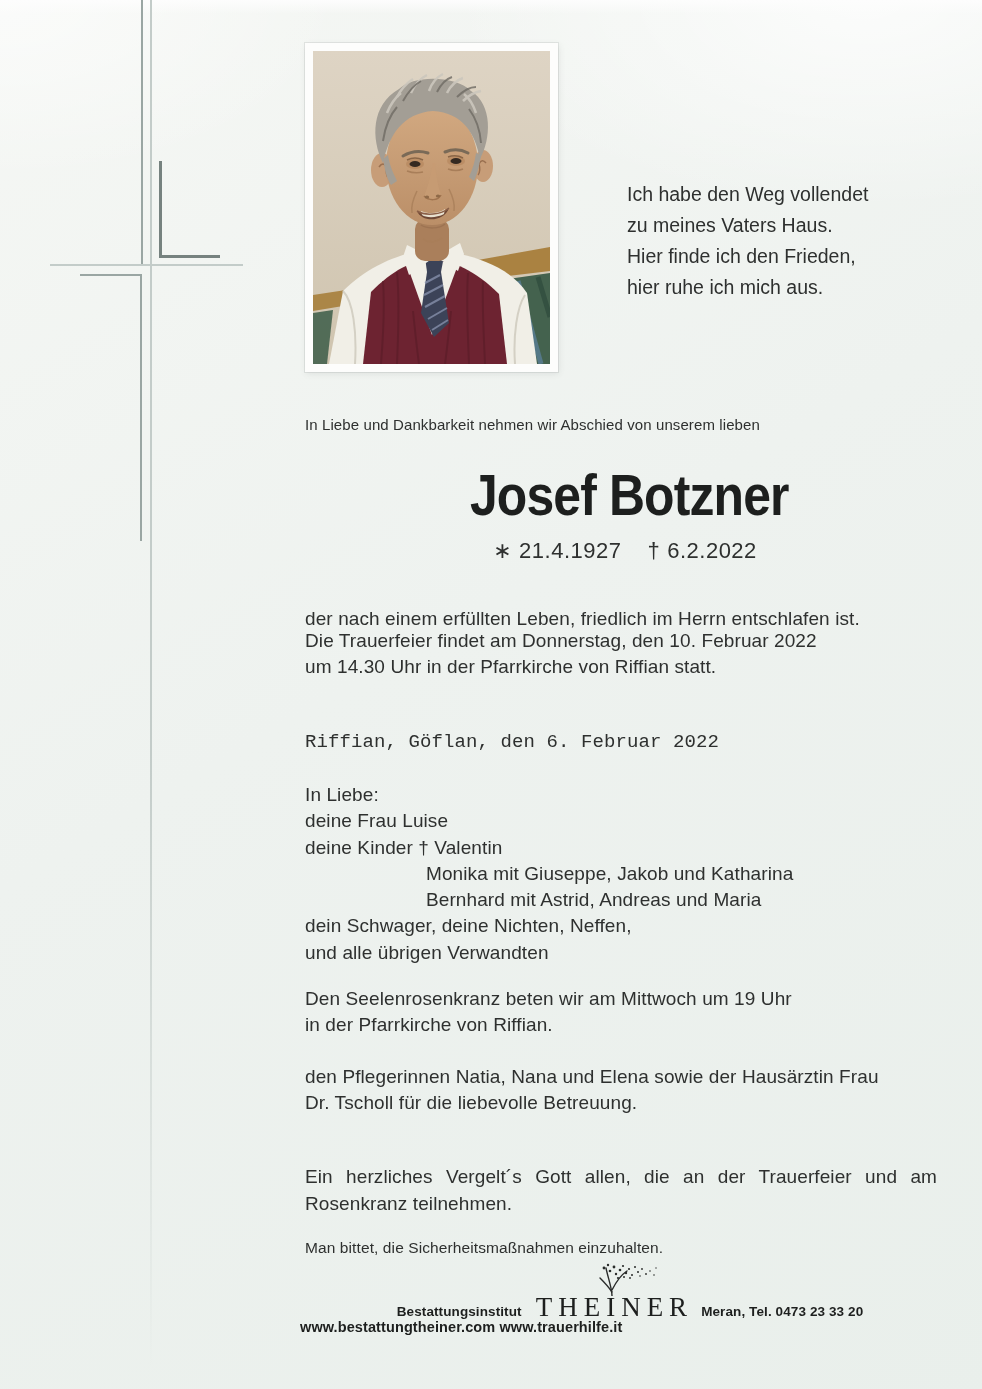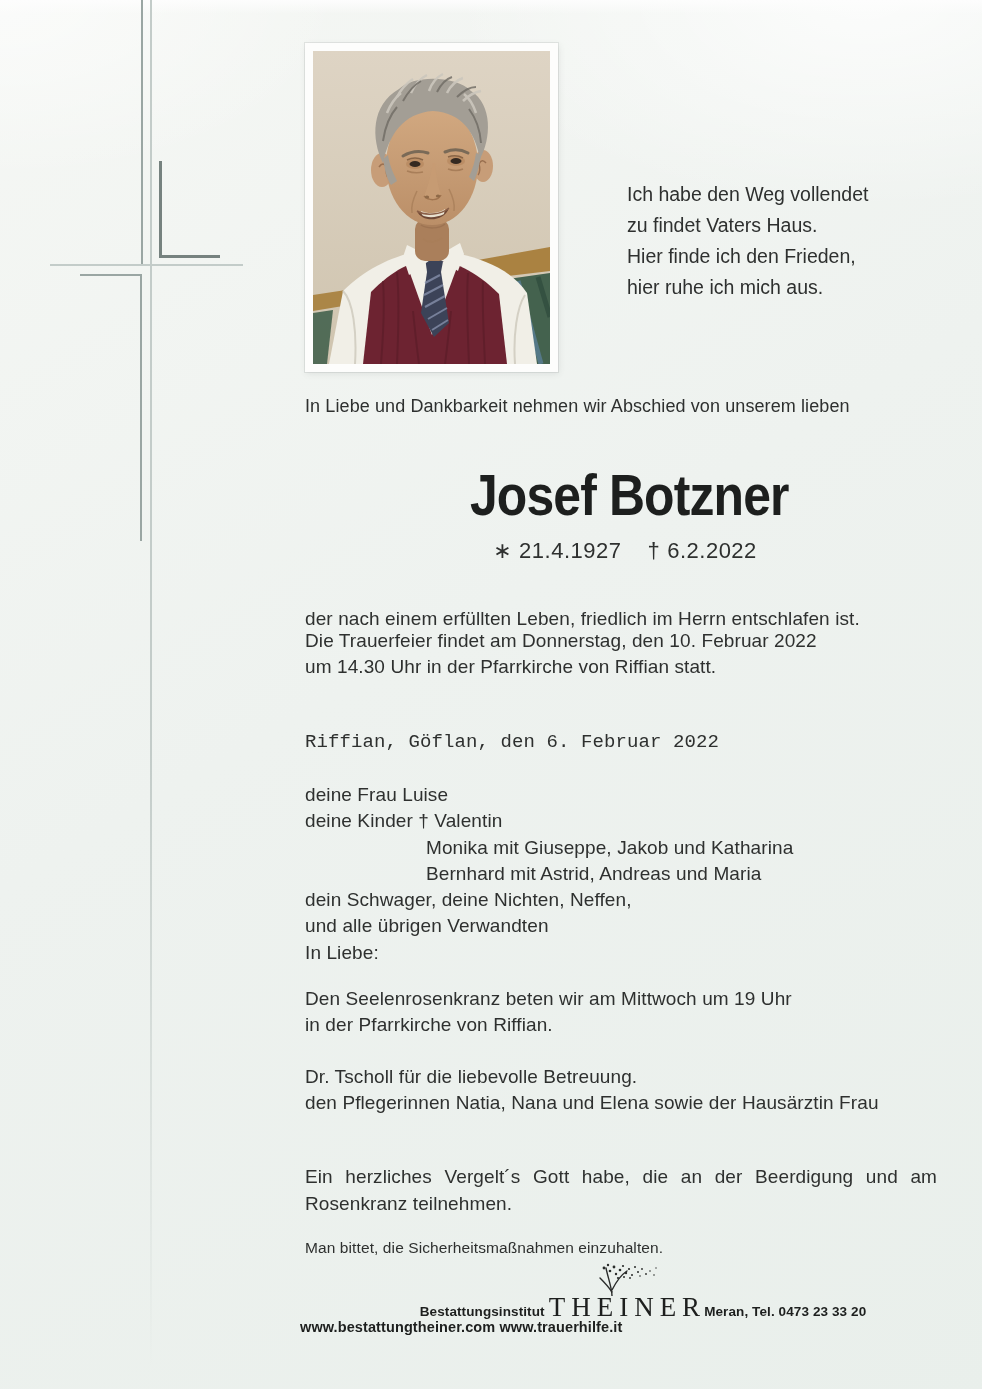--- a/index.html
+++ b/index.html
@@ -31,21 +31,21 @@
   .l2v{left:140px;top:274px;width:2px;height:267px;background:var(--line-medium,#9aa6a3);}
 
   
   .photo{position:absolute;left:305px;top:43px;width:237px;height:313px;
     border:8px solid #fdfdfc;box-shadow:0 0 0 1px rgba(90,100,95,.12),1px 2px 6px rgba(90,100,95,.12);}
   .photo svg{display:block;}
 
   
   .txt{position:absolute;left:305px;width:640px;font-size:19px;line-height:26.4px;letter-spacing:.1px;}
   .poem{position:absolute;left:627px;top:179px;font-size:19.5px;line-height:31px;}
-  .intro{top:393px;font-size:18px;}
+  .intro{top:412px;font-size:15px;}
   .name{position:absolute;left:307px;top:464px;width:644px;text-align:center;
     font-size:58px;line-height:62px;font-weight:bold;color:var(--title,#1d1f1e);letter-spacing:-1px;}
   .name span{display:inline-block;transform:scaleX(.86);transform-origin:50% 50%;}
   .dates{position:absolute;left:303px;top:536px;width:644px;text-align:center;
     font-size:22px;line-height:30px;letter-spacing:.5px;}
   .dates .sym{margin-right:7px;}
   .dates .gap{display:inline-block;width:26px;}
   .passing{top:606px;}
   .funeral{top:628px;}
   .placedate{top:729px;font-family:Liberation Mono, monospace;}
@@ -53,21 +53,21 @@
   .mourners .indent{margin-left:121px;}
   .rosary{top:986px;}
   .thanks{top:1064px;line-height:26.2px;}
   .gratitude{top:1164px;line-height:26.5px;}
   .gratitude .just{width:632px;text-align:justify;text-align-last:justify;}
   .covid{top:1238px;font-size:15.5px;line-height:20px;}
 
   
   .footer{position:absolute;left:300px;top:1258px;width:660px;height:90px;color:var(--footer-text,#1d1f1e);}
   .tree{position:absolute;left:296px;top:4px;}
-  .brandline{position:absolute;top:34px;left:13px;width:100%;display:flex;justify-content:center;align-items:baseline;gap:4px;white-space:nowrap;}
+  .brandline{position:absolute;top:34px;left:0;width:100%;display:flex;justify-content:center;align-items:baseline;gap:14px;white-space:nowrap;}
   .inst,.contact{font-size:13.5px;font-weight:bold;letter-spacing:.1px;}
   .brand{font-family:"Liberation Serif","DejaVu Serif",serif;font-size:27px;letter-spacing:6px;margin-right:-6px;}
   .urls{position:absolute;top:61px;left:0;width:100%;text-align:left;font-size:14.5px;font-weight:bold;letter-spacing:.1px;}
 </style>
 </head>
 <body>
 
 <div class="page">
 
   <div class="deco v1"></div>
@@ -183,21 +183,21 @@
       <path d="M108,160 C114,163 126,163 132,158 L131,163 C124,167 113,167 109,164 Z" fill="#e8e0cf"></path>
       <path d="M104,160 C112,165 128,164 136,157" fill="none" stroke="#8a5f47" stroke-width="1.5"></path>
       <path d="M108,174 C114,178 126,178 132,173" fill="none" stroke="#9a7050" stroke-width="1.5" opacity=".8"></path>
 
       <path d="M110,188 q9,6 19,-1" fill="none" stroke="#a87e59" stroke-width="1.5" opacity=".7"></path>
     </svg>
   </div>
 
   <div class="poem">
       <div>Ich habe den Weg vollendet</div>
-      <div>zu findet Vaters Haus.</div>
+      <div>zu meines Vaters Haus.</div>
       <div>Hier finde ich den Frieden,</div>
       <div>hier ruhe ich mich aus.</div>
     </div>
 
   <div class="txt intro">In Liebe und Dankbarkeit nehmen wir Abschied von unserem lieben</div>
 
   <div class="name">
     <span>Josef Botzner</span>
   </div>
 
@@ -208,43 +208,43 @@
   <div class="txt passing">der nach einem erfüllten Leben, friedlich im Herrn entschlafen ist.</div>
 
   <div class="txt funeral">
     <div>Die Trauerfeier findet am Donnerstag, den 10. Februar 2022</div>
     <div>um 14.30 Uhr in der Pfarrkirche von Riffian statt.</div>
   </div>
 
   <div class="txt placedate">Riffian, Göflan, den 6. Februar 2022</div>
 
   <div class="txt mourners">
+    <div>In Liebe:</div>
     <div>
         <div>deine Frau Luise</div>
         <div>deine Kinder † Valentin</div>
         <div class="indent">Monika mit Giuseppe, Jakob und Katharina</div>
         <div class="indent">Bernhard mit Astrid, Andreas und Maria</div>
         <div>dein Schwager, deine Nichten, Neffen,</div>
         <div>und alle übrigen Verwandten</div>
       </div>
-    <div>In Liebe:</div>
   </div>
 
   <div class="txt rosary">
     <div>Den Seelenrosenkranz beten wir am Mittwoch um 19 Uhr</div>
     <div>in der Pfarrkirche von Riffian.</div>
   </div>
 
   <div class="txt thanks">
+    <div>den Pflegerinnen Natia, Nana und Elena sowie der Hausärztin Frau</div>
     <div>Dr. Tscholl für die liebevolle Betreuung.</div>
-    <div>den Pflegerinnen Natia, Nana und Elena sowie der Hausärztin Frau</div>
   </div>
 
   <div class="txt gratitude">
-    <div class="just">Ein herzliches Vergelt´s Gott habe, die an der Beerdigung und am</div>
+    <div class="just">Ein herzliches Vergelt´s Gott allen, die an der Trauerfeier und am</div>
     <div>Rosenkranz teilnehmen.</div>
   </div>
 
   <div class="txt covid">Man bittet, die Sicherheitsmaßnahmen einzuhalten.</div>
 
   <div class="footer">
     <svg class="tree" width="62" height="34" viewBox="0 0 62 34">
       <g fill="none" stroke="#2a2c2b" stroke-width="1.4" stroke-linecap="round">
         <path d="M16,34 C16,26 12,16 10,6"></path>
         <path d="M16,28 C20,20 25,13 31,9"></path>

